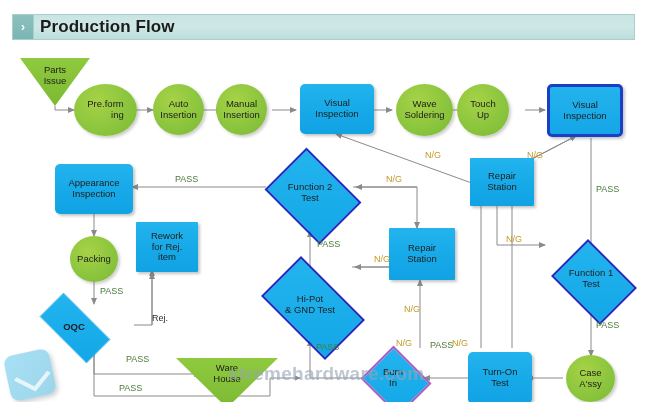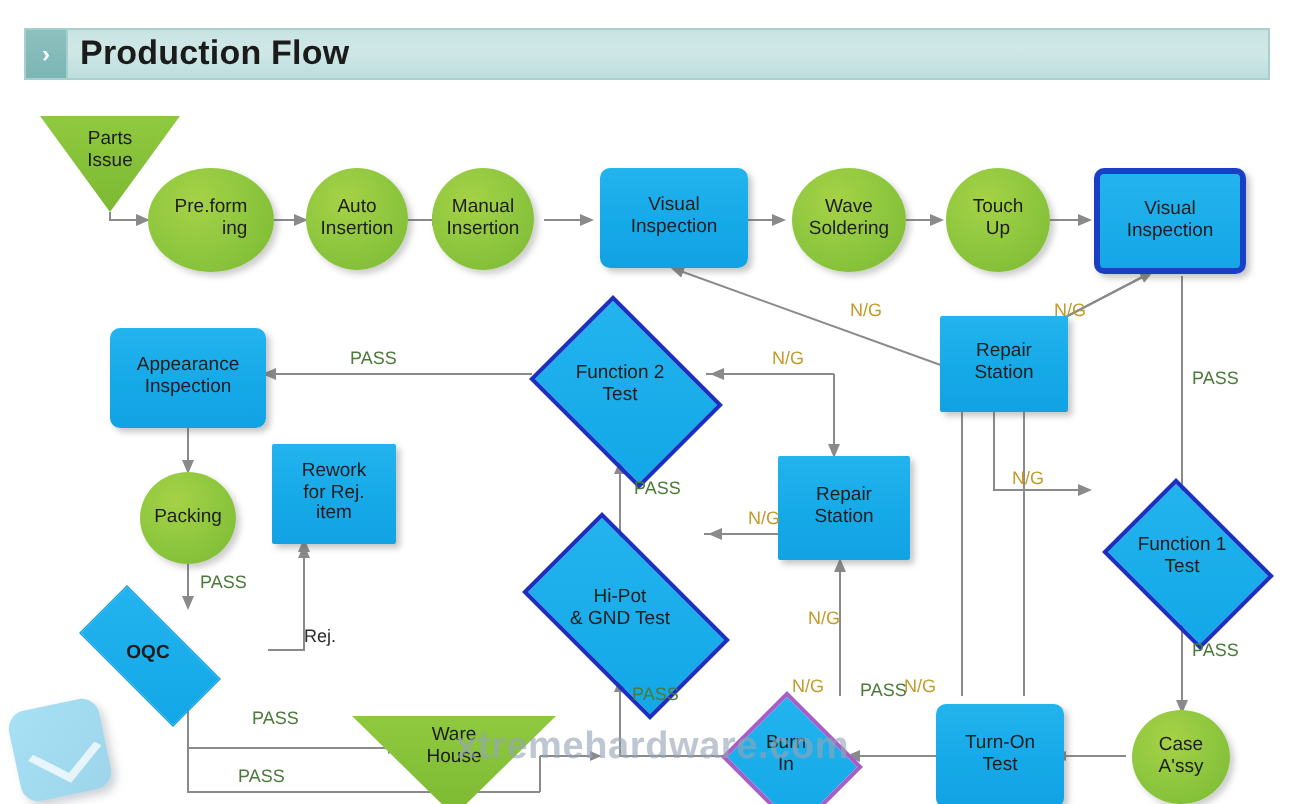--- a/index.html
+++ b/index.html
@@ -212,21 +212,21 @@
   </div>
 
   <div class="node box" style="left:300px;top:36px;width:74px;height:50px;">
     <div class="lbl">Visual<br>Inspection</div>
   </div>
 
   <div class="node circle" style="left:396px;top:36px;width:57px;height:52px;">
     <div class="lbl">Wave<br>Soldering</div>
   </div>
 
-  <div class="node circle" style="left:473px;top:36px;width:52px;height:52px;align-items:center;">
+  <div class="node circle" style="left:457px;top:36px;width:52px;height:52px;align-items:center;">
     <div class="lbl">Touch<br>Up</div>
   </div>
 
   <div class="node box-outline" style="left:547px;top:36px;width:76px;height:53px;">
     <div class="lbl">Visual<br>Inspection</div>
   </div>
 
   <div class="node box" style="left:55px;top:116px;width:78px;height:50px;">
     <div class="lbl">Appearance<br>Inspection</div>
   </div>

